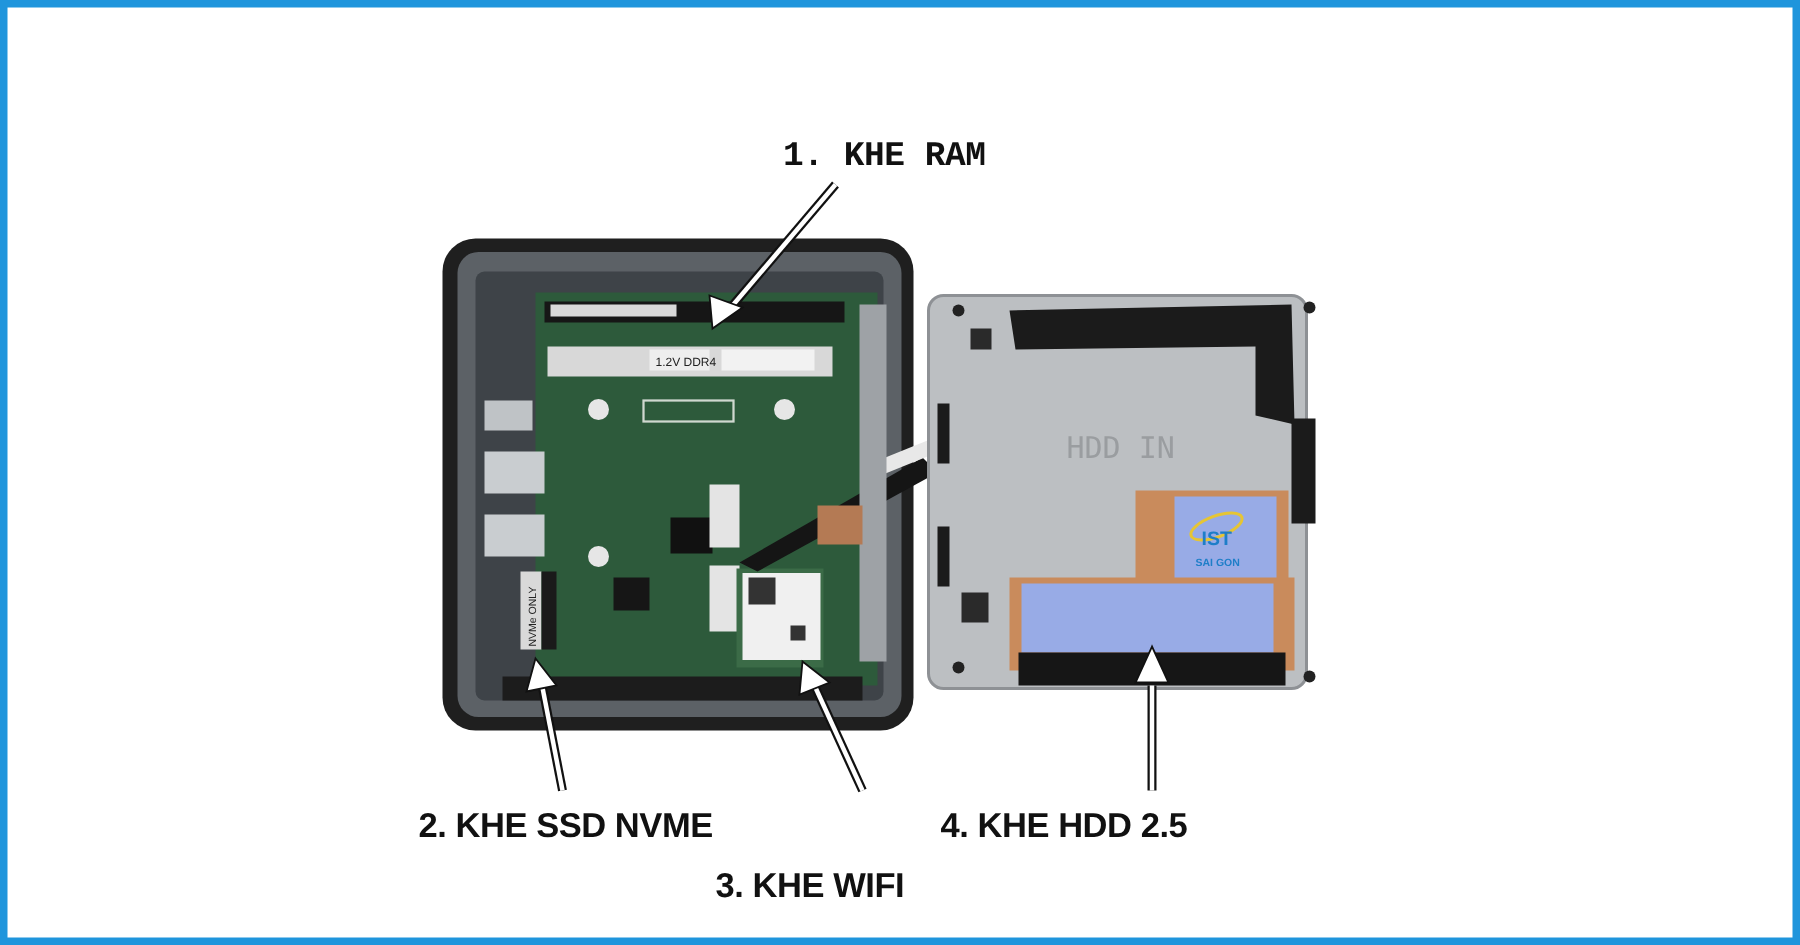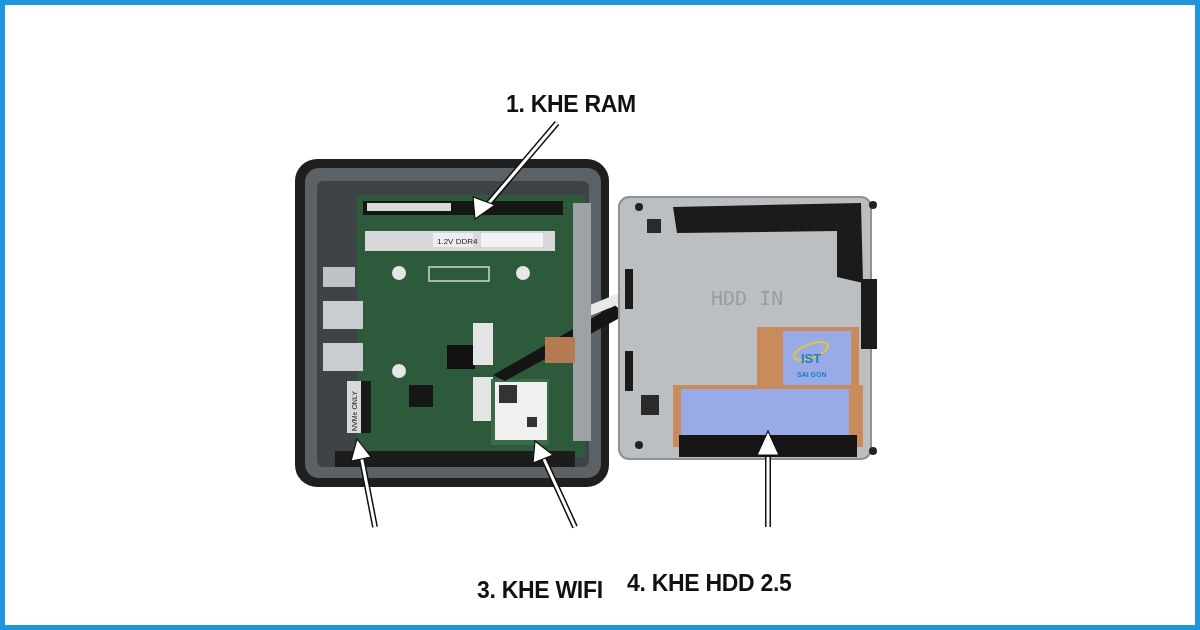--- a/index.html
+++ b/index.html
@@ -119,16 +119,17 @@
       <line x1="570" y1="522" x2="538" y2="452" stroke="#111" stroke-width="6"></line>
       <line x1="570" y1="522" x2="538" y2="452" stroke="#fff" stroke-width="3"></line>
       <polygon points="530,436 528,458 548,450" fill="#fff" stroke="#111" stroke-width="1.2"></polygon>
 
       <line x1="763" y1="522" x2="763" y2="452" stroke="#111" stroke-width="6"></line>
       <line x1="763" y1="522" x2="763" y2="452" stroke="#fff" stroke-width="3"></line>
       <polygon points="763,426 752,450 774,450" fill="#fff" stroke="#111" stroke-width="1.2"></polygon>
     </g>
   </svg>
 
-  <div class="label" style="left:501px; top:86px;">1. KHE RAM</div>
+  <div class="label" style="left:517px; top:86px;font-family:Liberation Mono, monospace;">1. KHE RAM</div>
+  <div class="label" style="left:274px; top:532px;">2. KHE SSD NVME</div>
   <div class="label" style="left:472px; top:532px;margin-top:40px;">3. KHE WIFI</div>
-  <div class="label" style="left:622px; top:532px;margin-top:33px;">4. KHE HDD 2.5</div>
+  <div class="label" style="left:622px; top:532px;">4. KHE HDD 2.5</div>
 </div>
 
 </body></html>

